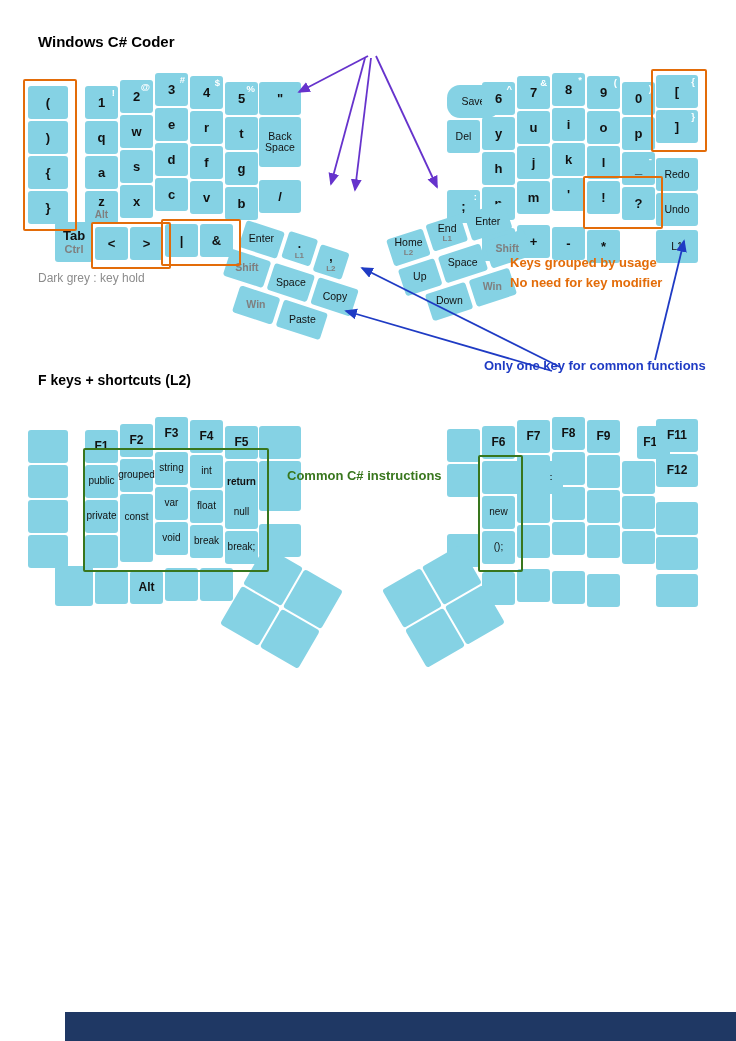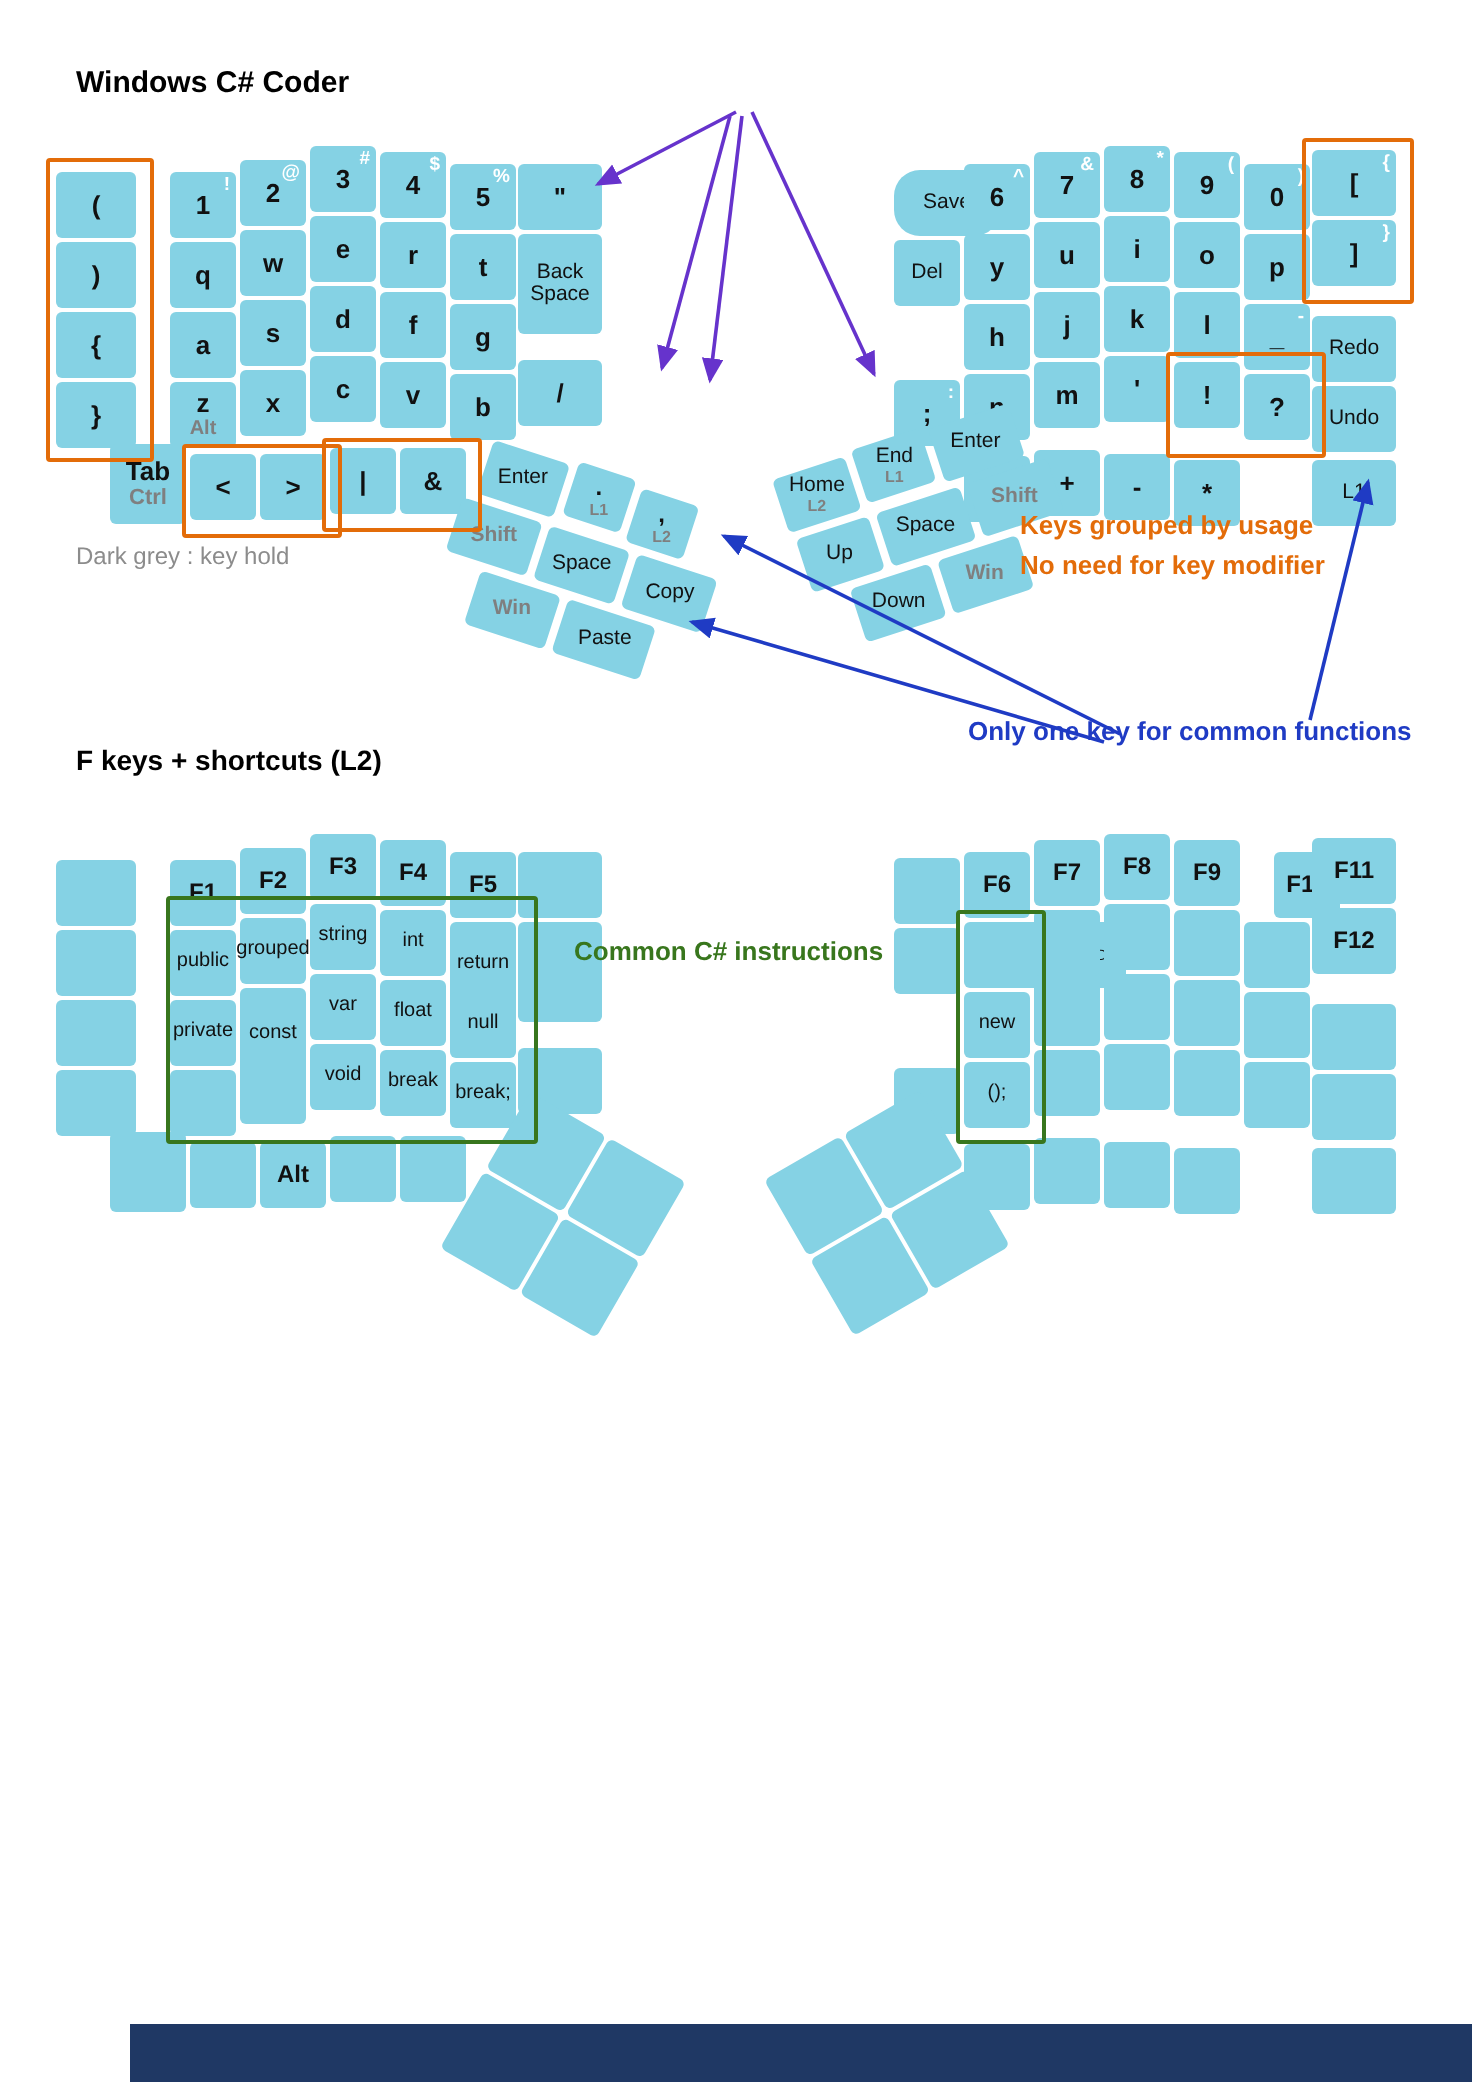--- a/index.html
+++ b/index.html
@@ -573,21 +573,21 @@
         <div class="key kw" style="left: 190px; top: 525px; width: 33px; height: 33px;">
           <div class="kin">
             <span class="lbl">break</span>
           </div>
         </div>
         <div class="key fk" style="left: 225px; top: 426px; width: 33px; height: 33px;">
           <div class="kin">
             <span class="lbl">F5</span>
           </div>
         </div>
-        <div class="key kw" style="left: 225px; top: 461px; width: 33px; height: 43px;">
+        <div class="key kw" style="left: 225px; top: 461px; width: 33px; height: 43px; font-weight: bold;">
           <div class="kin">
             <span class="lbl">return</span>
           </div>
         </div>
         <div class="key kw" style="left: 225px; top: 496px; width: 33px; height: 33px;">
           <div class="kin">
             <span class="lbl">null</span>
           </div>
         </div>
         <div class="key kw" style="left: 225px; top: 531px; width: 33px; height: 33px;">

